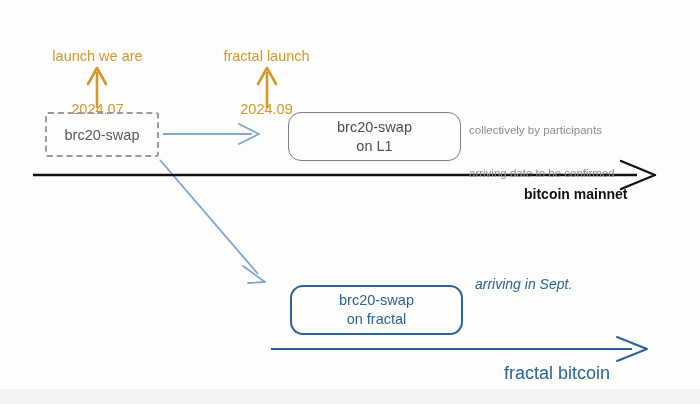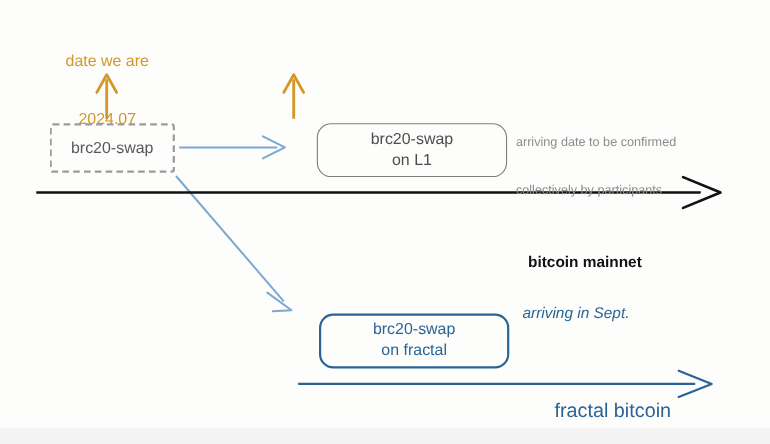--- a/index.html
+++ b/index.html
@@ -145,40 +145,44 @@
     </g>
 
     <g>
       <line x1="271" y1="349" x2="632" y2="349" stroke="#2a6496" stroke-width="2"></line>
       <path d="M 617 337 L 647 349 L 617 361" fill="none" stroke="#2a6496" stroke-width="2" stroke-linecap="round" stroke-linejoin="round"></path>
     </g>
 
   </svg>
 
   <div class="lbl orange-label" style="left:30px; top:13px; width:135px;">
-    <div>date we are</div>
+    <div>launch we are</div>
     <div>2024.07</div>
   </div>
 
+  <div class="lbl orange-label" style="left:199px; top:13px; width:135px;">
+    <div>fractal launch</div>
+    <div>2024.09</div>
+  </div>
 
   <div class="dashed-box" style="left:45px; top:112px; width:114px; height:45px;">
     <span>brc20-swap</span>
   </div>
 
   <div class="gray-box" style="left:288px; top:112px; width:173px; height:49px;">
     <span>brc20-swap</span>
     <span>on L1</span>
   </div>
 
   <div class="lbl gray-note" style="left:469px; top:94px; width:225px;">
+    <div>collectively by participants</div>
     <div>arriving date to be confirmed</div>
-    <div>collectively by participants</div>
   </div>
 
-  <div class="lbl black-axis-label" style="left:480px; top:186px;margin-top:44px;">bitcoin mainnet</div>
+  <div class="lbl black-axis-label" style="left:524px; top:186px;">bitcoin mainnet</div>
 
   <div class="blue-box" style="left:290px; top:285px; width:173px; height:50px;">
     <span>brc20-swap</span>
     <span>on fractal</span>
   </div>
 
   <div class="lbl blue-note" style="left:475px; top:276px;font-style:italic;">arriving in Sept.</div>
 
   <div class="lbl blue-axis-label" style="left:504px; top:363px;">fractal bitcoin</div>
 

